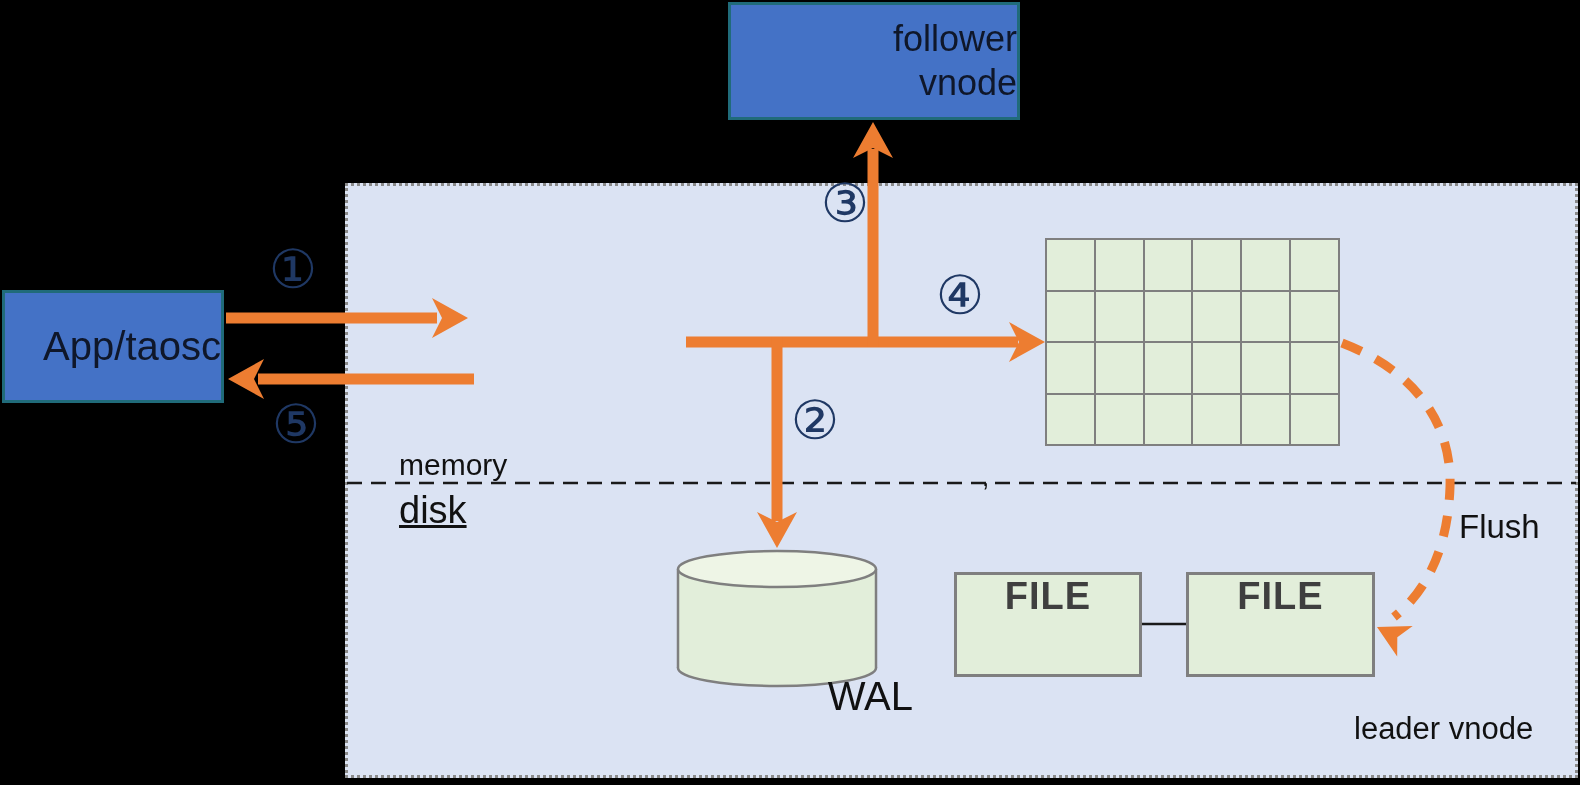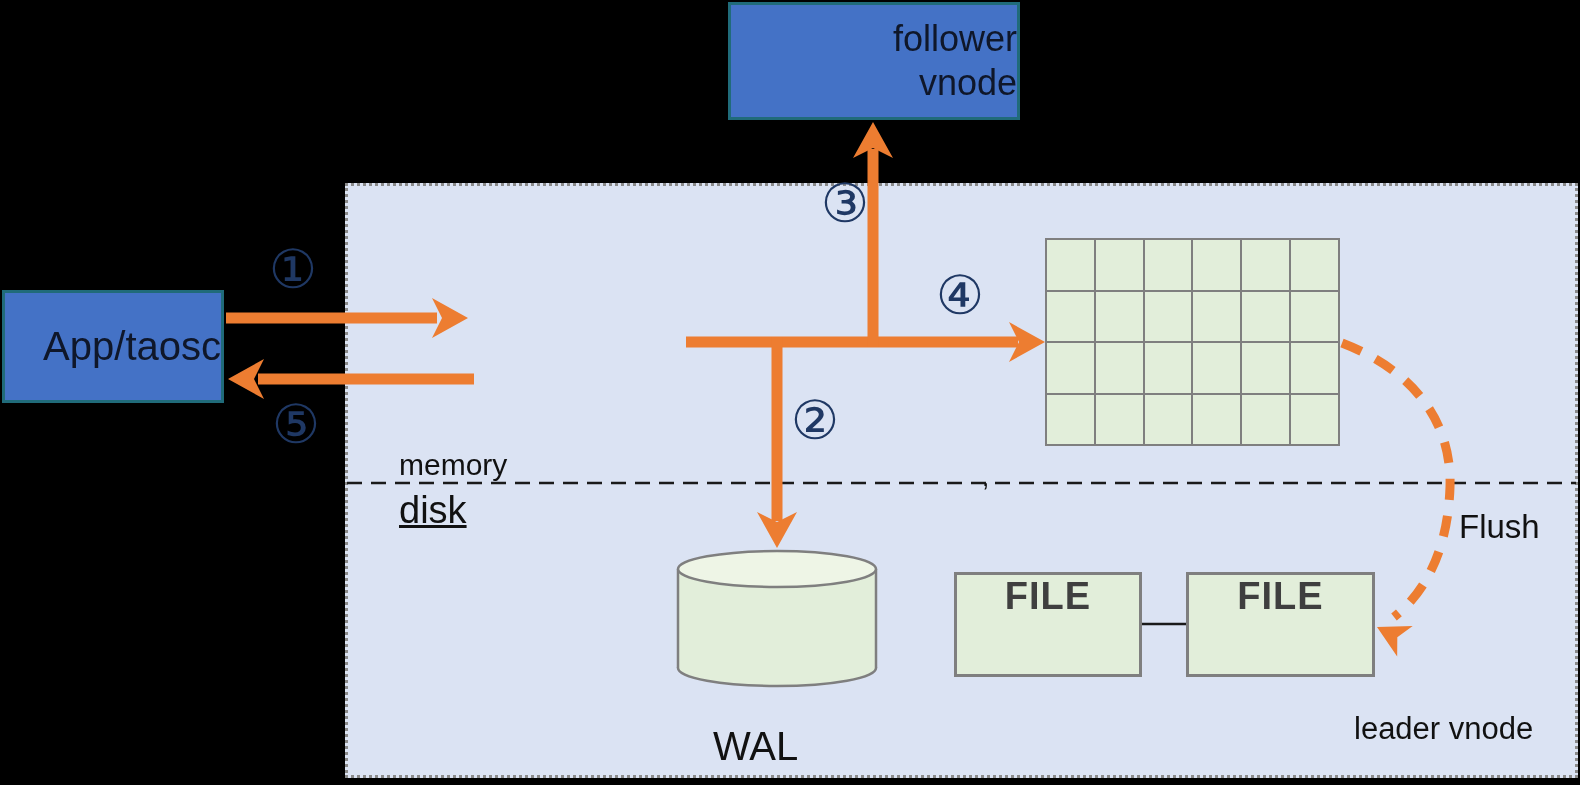--- a/index.html
+++ b/index.html
@@ -57,21 +57,21 @@
     border:3px solid var(--shape-border);display:flex;justify-content:center;
     font-size:38px;font-weight:bold;color:var(--dark-text);letter-spacing:1px;
   }
   .file-box.left{left:954px;width:188px;}
   .file-box.right{left:1186px;width:189px;}
 
   
   .txt{position:absolute;color:var(--black);white-space:nowrap;margin-left:36px;}
   .memory-label{left:363px;top:448px;font-size:30px;}
   .disk-label{left:363px;top:489px;font-size:38px;text-decoration:underline;}
-  .wal-label{left:677px;top:724px;width:200px;text-align:left;font-size:40px;}
+  .wal-label{left:677px;top:674px;width:200px;text-align:right;font-size:40px;}
   .flush-label{left:1423px;top:508px;font-size:33px;}
   .leader-label{left:1318px;top:711px;width:240px;text-align:left;font-size:31px;}
   .stray-comma{left:946px;top:462px;font-size:26px;}
 
   
   .step{
     position:absolute;transform:translate(-50%,-50%);
     font-family:"DejaVu Sans",sans-serif;font-size:54px;line-height:1;
     color:var(--navy);
   }

